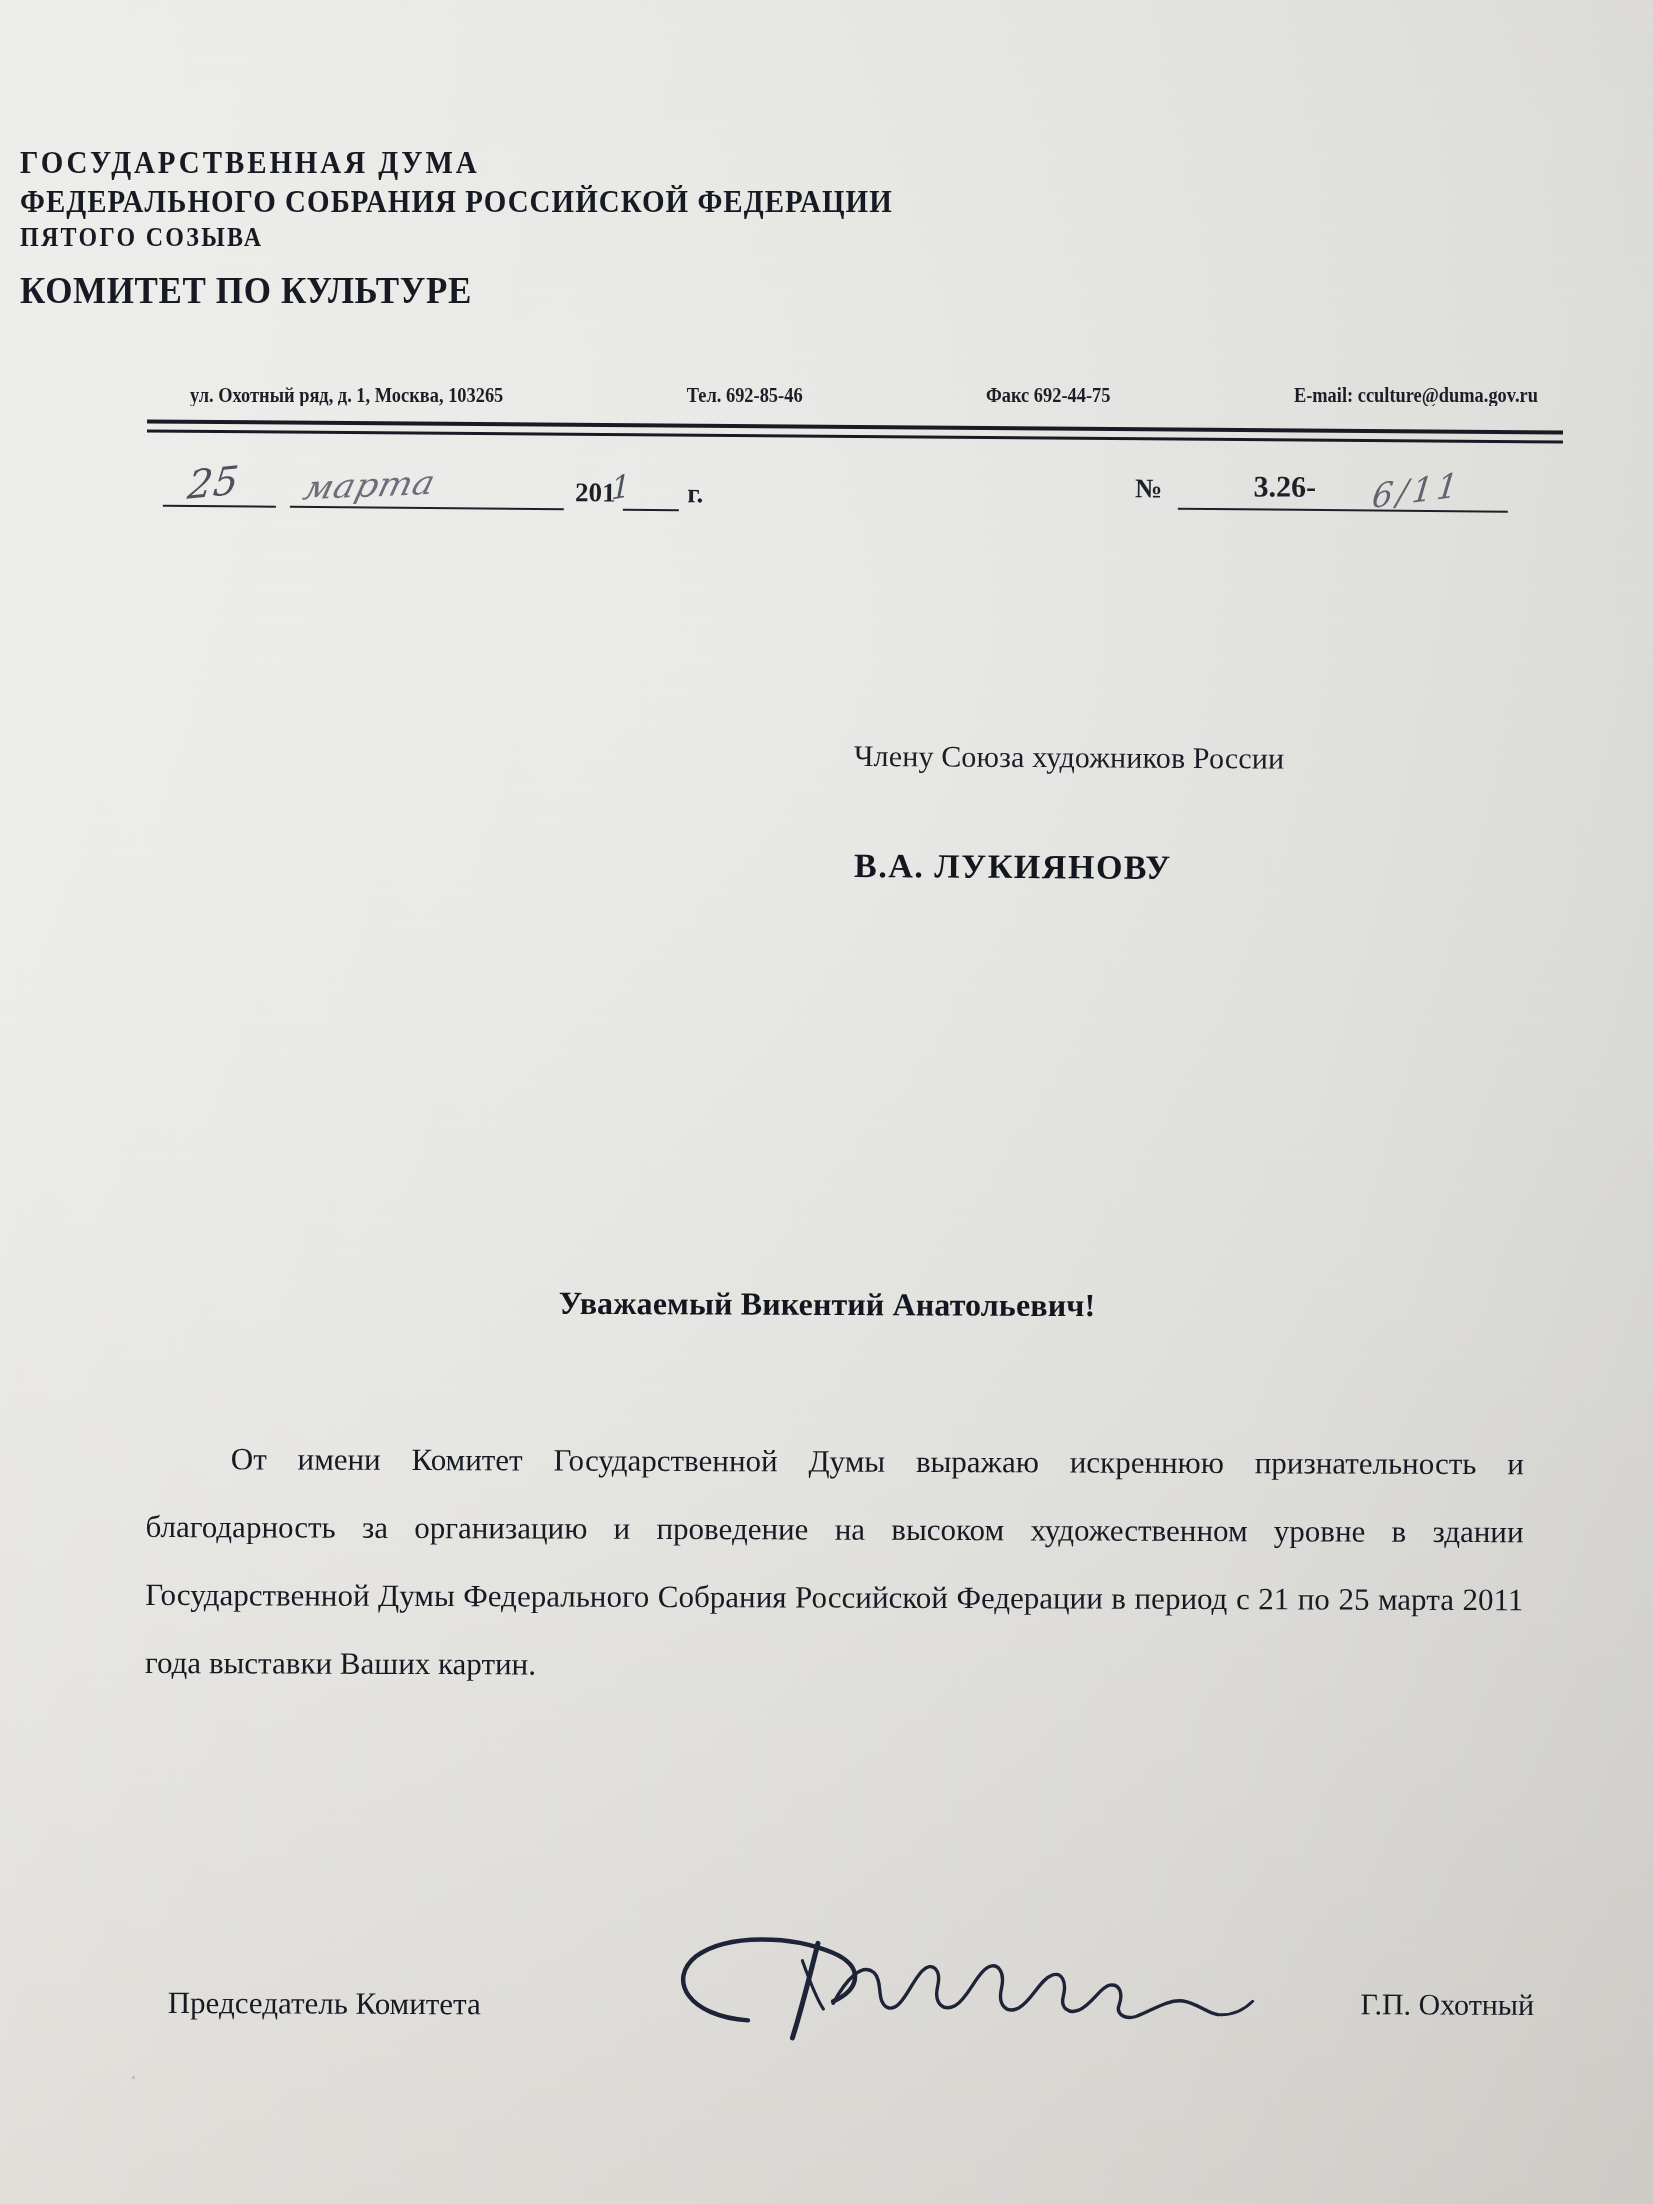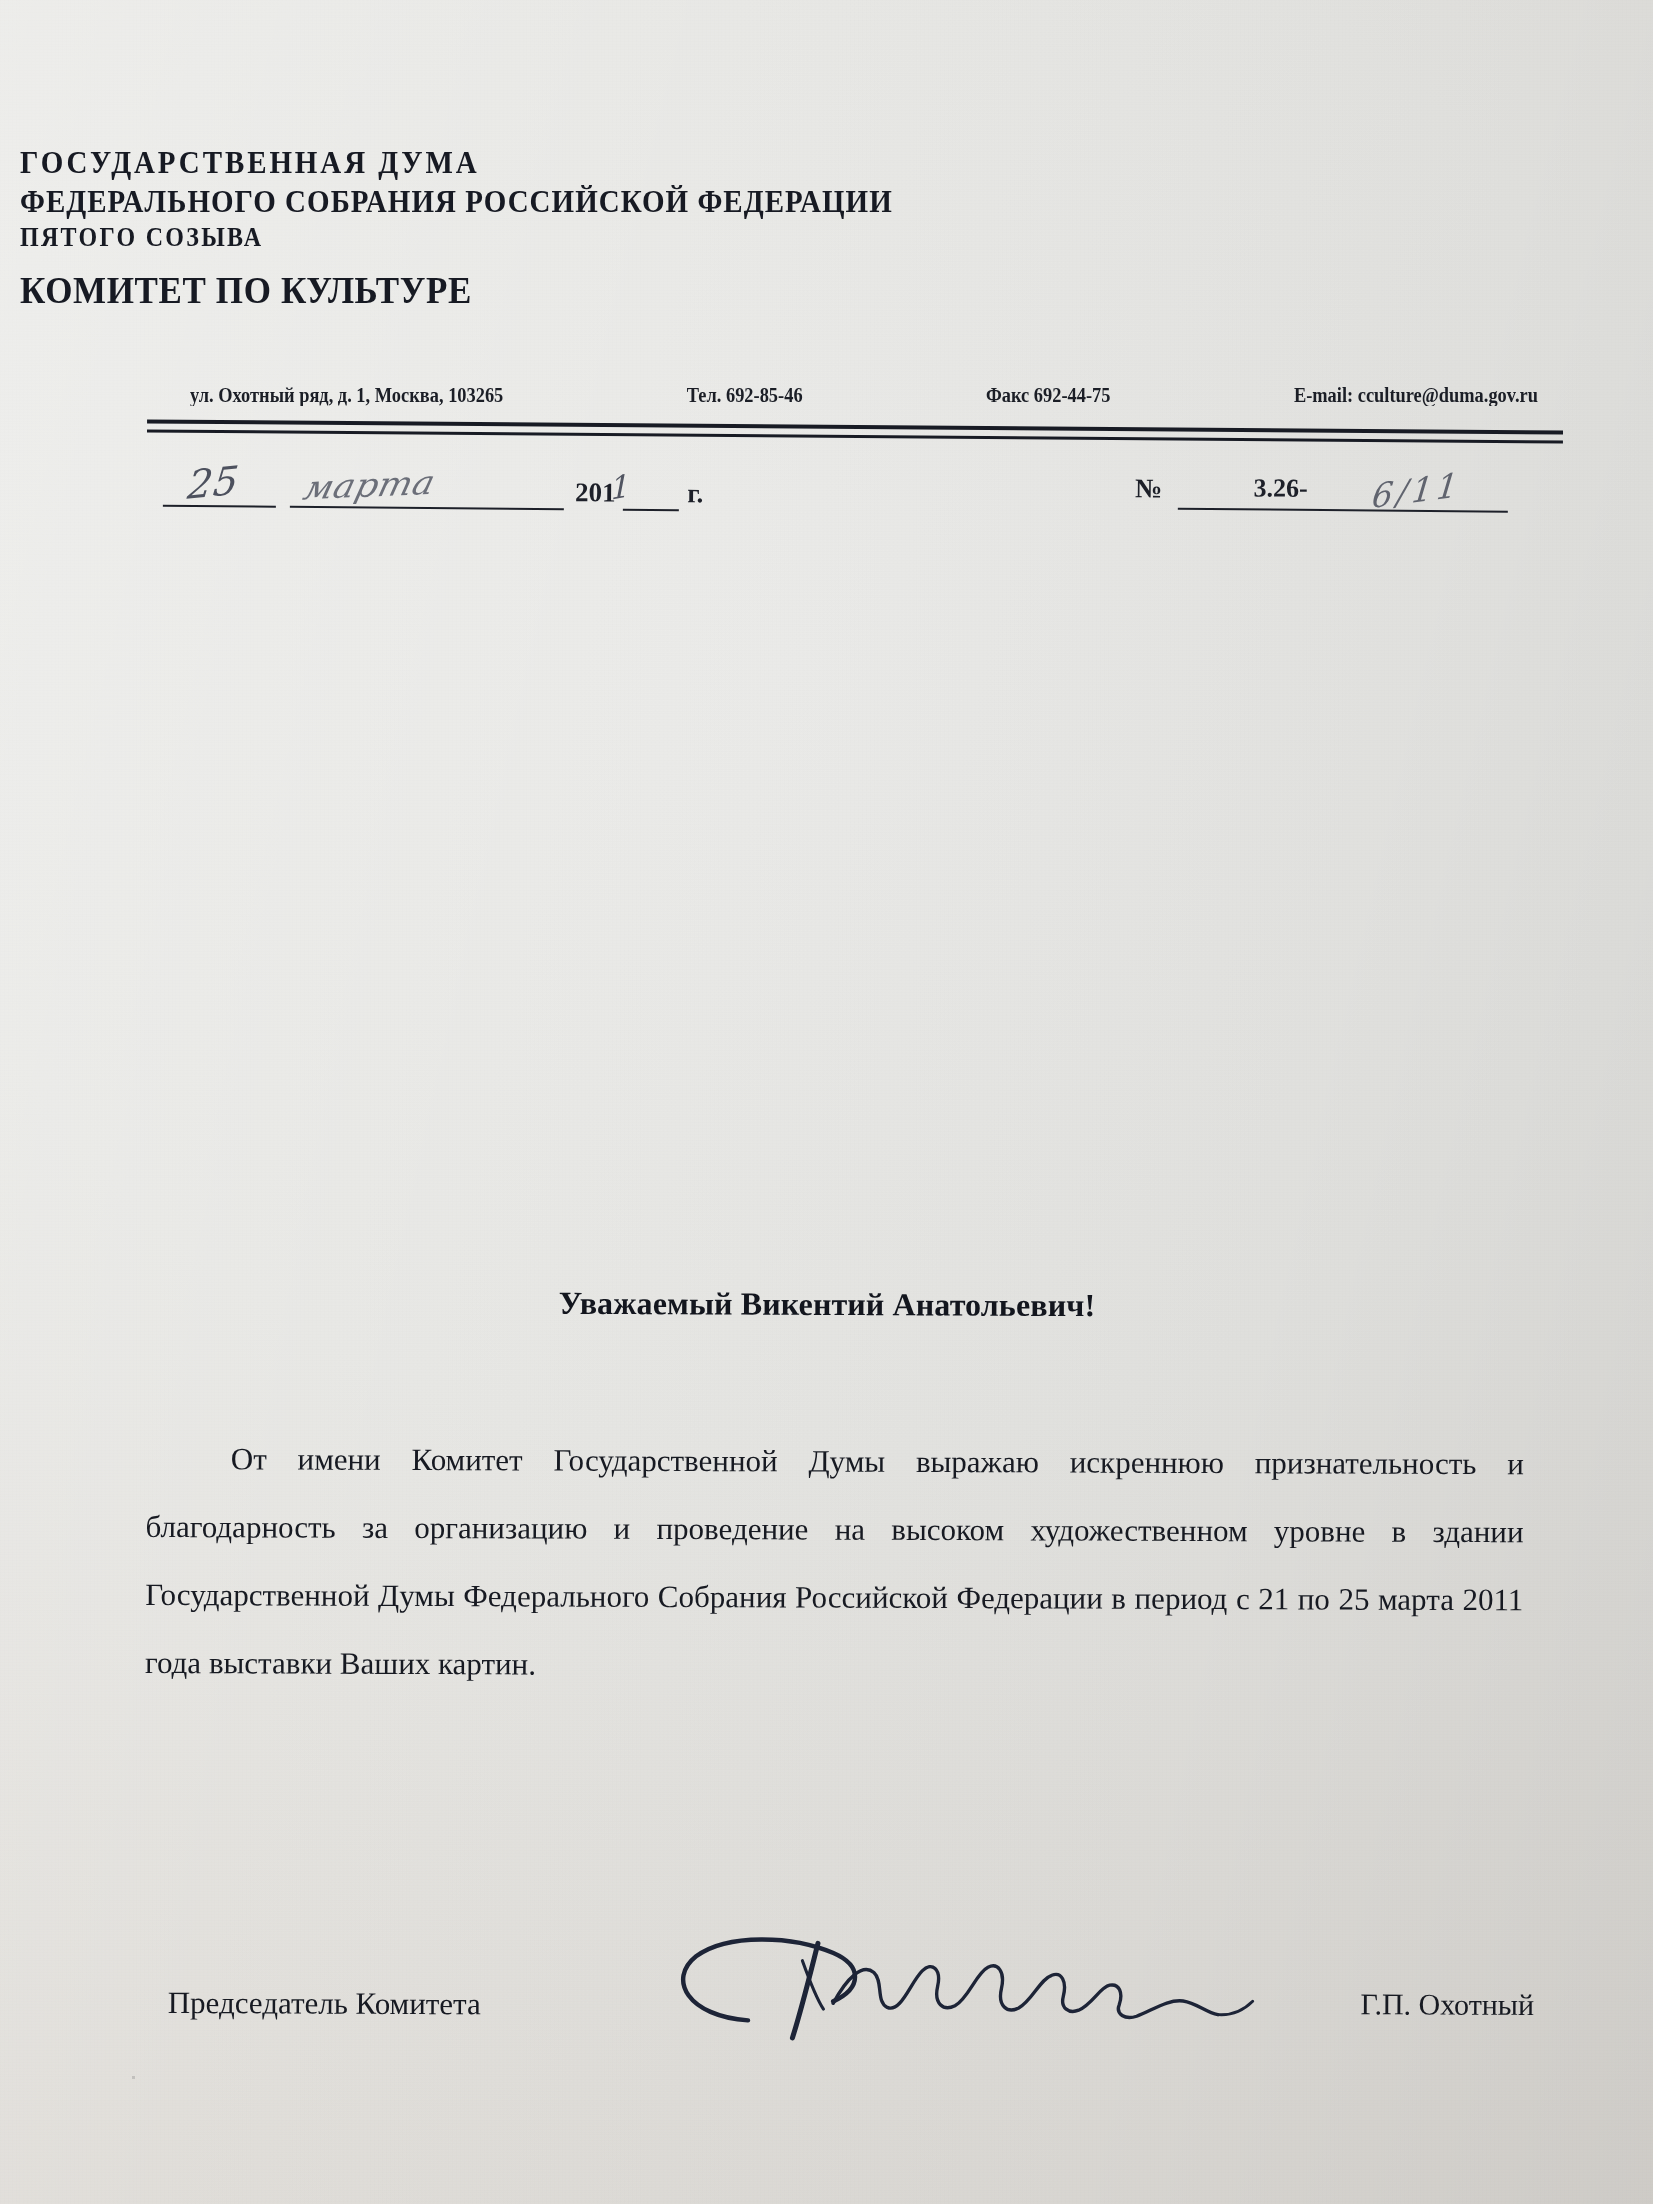--- a/index.html
+++ b/index.html
@@ -141,21 +141,21 @@
     font-size:27px; font-weight:700; color:#1d2029; padding-bottom:4.9px; margin-right:15.5px;
   }
   .ul-num{
     position:relative;
     display:inline-block;
     width:330px; height:37px;
     border-bottom:2.4px solid #1d2029;
   }
   .ul-num .numtext{
     position:absolute; left:76px; bottom:4.9px;
-    font-size:26px; font-weight:600; color:#1d2029;
+    font-size:30px; font-weight:600; color:#1d2029;
   }
 
   
   .hand{
     font-family:"DejaVu Serif", serif;
     font-style:italic;
     color:#2b3040;
     opacity:.82;
   }
   .hw-day{
@@ -311,20 +311,24 @@
 
       <div class="num-block">
         <span class="no">№</span>
         <span class="ul-num">
           <span class="numtext">3.26-</span>
           <span class="hand hw-num">6/11</span>
         </span>
       </div>
     </div>
 
+    <div class="addressee">
+      <div class="who">Члену Союза художников России</div>
+      <div class="name">В.А. ЛУКИЯНОВУ</div>
+    </div>
 
     <div class="salutation">Уважаемый Викентий Анатольевич!</div>
 
     <div class="body-text">
       <p>От имени Комитет Государственной Думы выражаю искреннюю признательность и благодарность за организацию и проведение на высоком художественном уровне в здании Государственной Думы Федерального Собрания Российской Федерации в период с 21 по 25 марта 2011 года выставки Ваших картин.</p>
     </div>
 
     <div class="sigrow">
       <span class="sig-title">Председатель Комитета</span>
 

